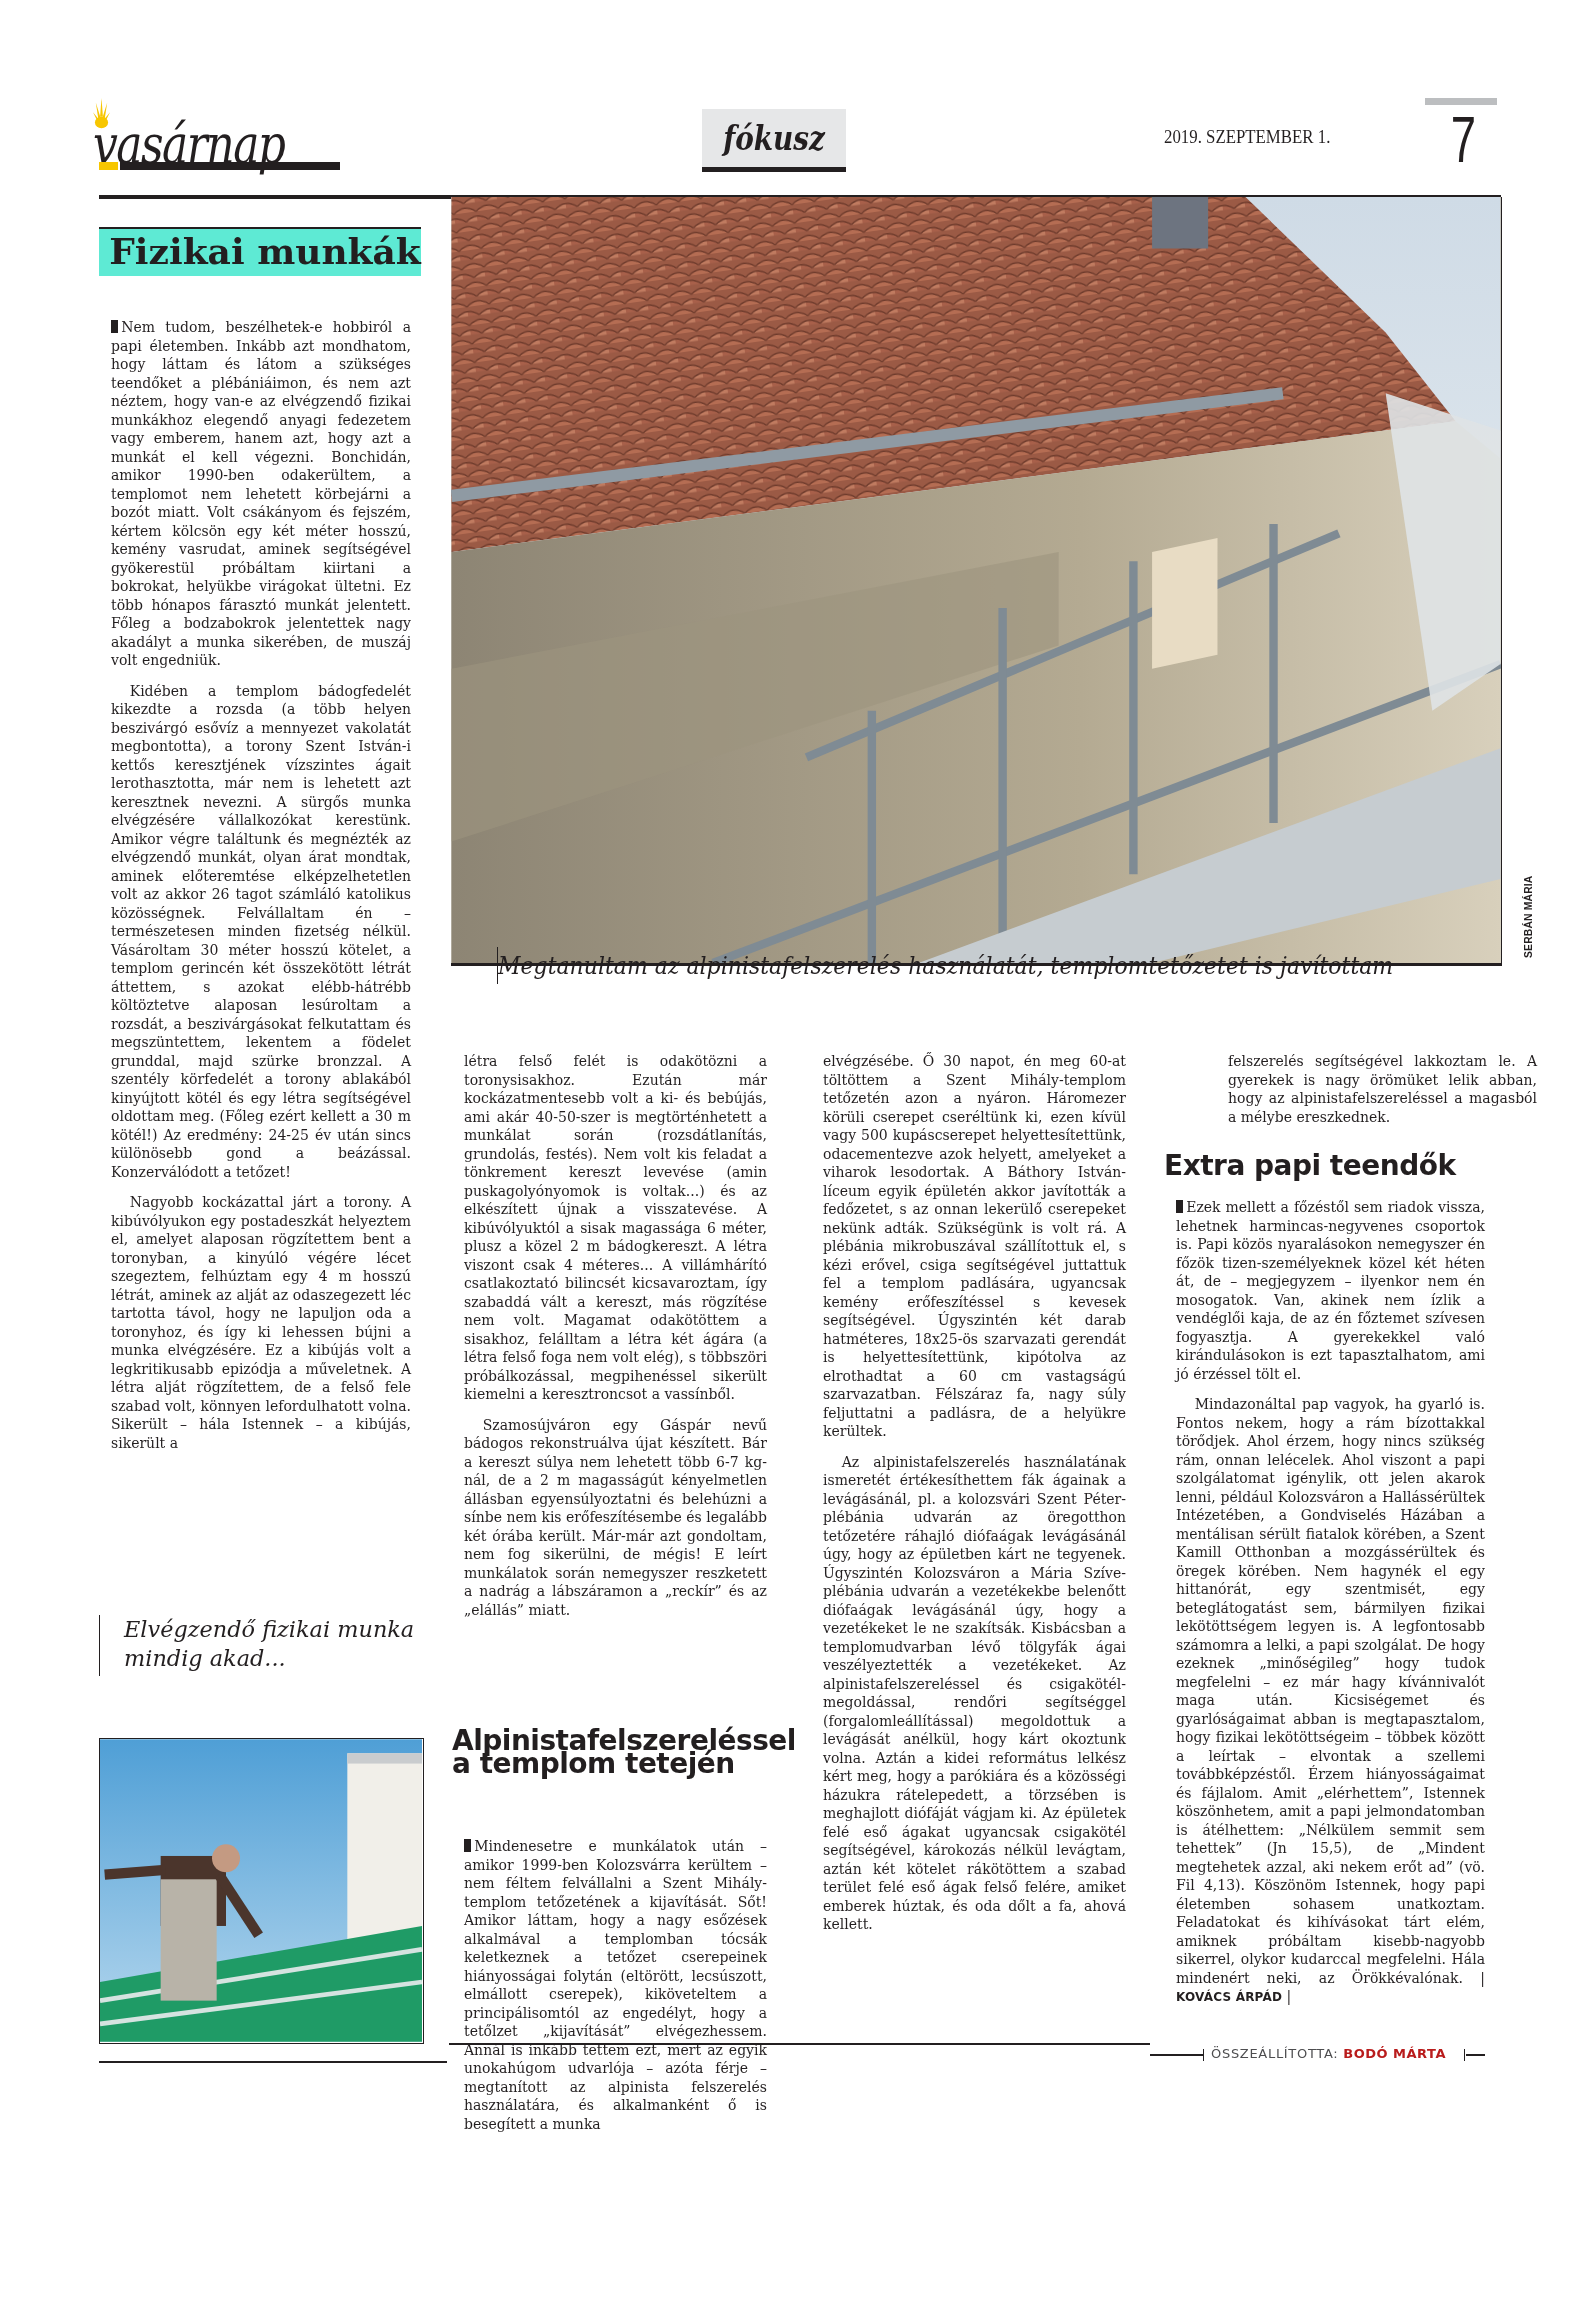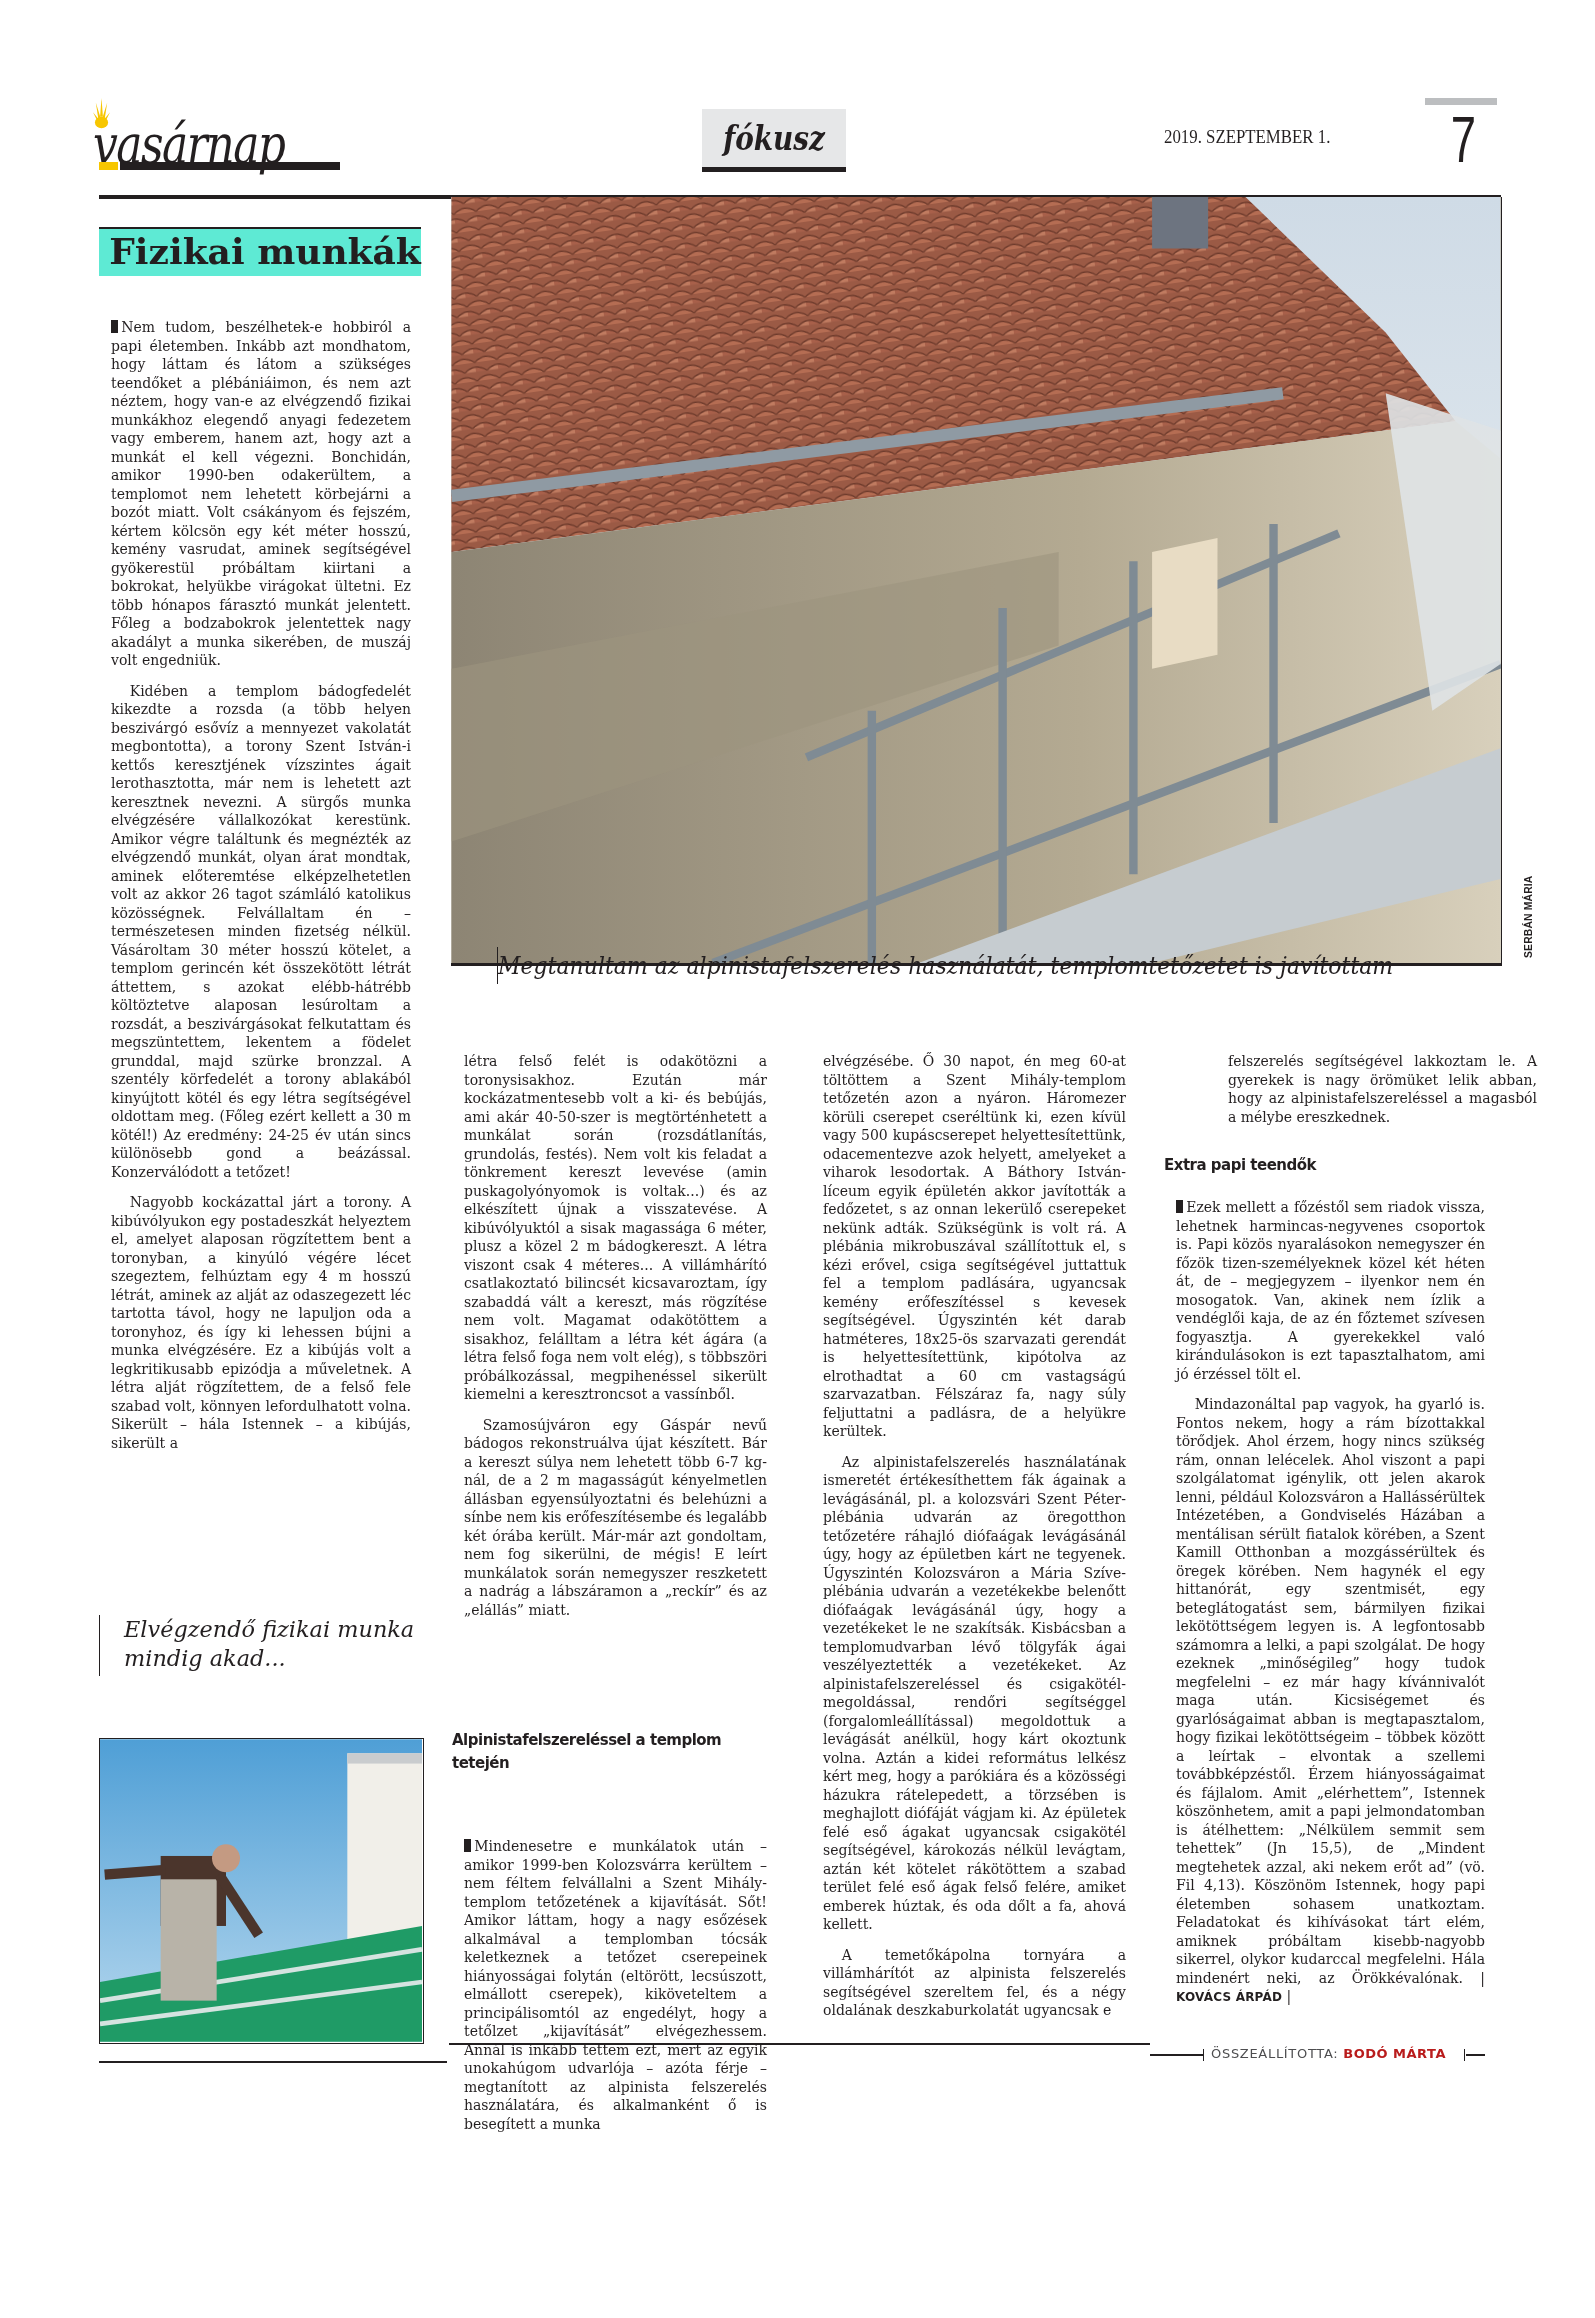--- a/index.html
+++ b/index.html
@@ -45,21 +45,21 @@
   .col-2 { left: 452px; top: 1040px; width: 327px; }
   .col-3 { left: 811px; top: 1040px; width: 327px; }
   .col-4 { left: 1216px; top: 1040px; width: 333px; }
 
   .pull-quote { left: 99px; top: 1615px; width: 324px; height: 61px; border-left: 1.4px solid #231f20; padding-left: 24px; box-sizing: border-box; }
   .pull-quote span { font-family: "DejaVu Serif", serif; font-style: italic; font-size: 22.4px; line-height: 29px; display: block; }
 
   .small-photo { left: 99px; top: 1738px; width: 325px; height: 306px; border: 1.4px solid #231f20; box-sizing: border-box; overflow: hidden; }
   .rule-left-bottom { left: 99px; top: 2061px; width: 348px; height: 1.9px; background: #231f20; }
 
-  .subhead { font-family: "DejaVu Sans", sans-serif; font-weight: bold; font-size: 15px; line-height: 23.4px; letter-spacing: -0.5px; }
+  .subhead { font-family: "DejaVu Sans", sans-serif; font-weight: bold; font-size: 28px; line-height: 23.4px; letter-spacing: -0.5px; }
   .sub-2 { left: 452px; top: 1729px; width: 327px; }
   .col-2b { left: 452px; top: 1825px; width: 327px; }
   .rule-col2-bottom { left: 449px; top: 2043px; width: 701px; height: 1.9px; background: #231f20; }
   .sub-4 { left: 1164px; top: 1154px; width: 333px; }
   .col-4b { left: 1164px; top: 1186px; width: 333px; }
 
   .col .byline { font-family: "DejaVu Sans", sans-serif; font-weight: bold; font-size: 12px; letter-spacing: 0.2px; }
 
   .footer-credit { left: 1150px; top: 2045px; width: 355px; height: 18.7px; }
   .footer-credit .line-l { position: absolute; left: 0; top: 9.3px; width: 53px; height: 1.4px; background: #231f20; }
@@ -189,21 +189,20 @@
 </div>
 <div class="abs subhead sub-2">Alpinistafelszereléssel a templom tetején</div>
 <div class="abs col col-2b">
   <p class="lead">Mindenesetre e munkálatok után – amikor 1999-ben Kolozsvárra kerültem – nem féltem felvállalni a Szent Mihály-templom tetőzetének a kijavítását. Sőt! Amikor láttam, hogy a nagy esőzések alkalmával a templomban tócsák keletkeznek a tetőzet cserepeinek hiányosságai folytán (eltörött, lecsúszott, elmállott cserepek), kiköveteltem a principálisomtól az engedélyt, hogy a tetőlzet „kijavítását” elvégezhessem. Annál is inkább tettem ezt, mert az egyik unokahúgom udvarlója – azóta férje – megtanított az alpinista felszerelés használatára, és alkalmanként ő is besegített a munka</p>
 </div>
 <div class="abs rule-col2-bottom"></div>
 
 <div class="abs col col-3">
   <p>elvégzésébe. Ő 30 napot, én meg 60-at töltöttem a Szent Mihály-templom tetőzetén azon a nyáron. Háromezer körüli cserepet cseréltünk ki, ezen kívül vagy 500 kupáscserepet helyettesítettünk, odacementezve azok helyett, amelyeket a viharok lesodortak. A Báthory István-líceum egyik épületén akkor javították a fedőzetet, s az onnan lekerülő cserepeket nekünk adták. Szükségünk is volt rá. A plébánia mikrobuszával szállítottuk el, s kézi erővel, csiga segítségével juttattuk fel a templom padlására, ugyancsak kemény erőfeszítéssel s kevesek segítségével. Úgyszintén két darab hatméteres, 18x25-ös szarvazati gerendát is helyettesítettünk, kipótolva az elrothadtat a 60 cm vastagságú szarvazatban. Félszáraz fa, nagy súly feljuttatni a padlásra, de a helyükre kerültek.</p>
   <p class="indent">Az alpinistafelszerelés használatának ismeretét értékesíthettem fák ágainak a levágásánál, pl. a kolozsvári Szent Péter-plébánia udvarán az öregotthon tetőzetére ráhajló diófaágak levágásánál úgy, hogy az épületben kárt ne tegyenek. Úgyszintén Kolozsváron a Mária Szíve-plébánia udvarán a vezetékekbe belenőtt diófaágak levágásánál úgy, hogy a vezetékeket le ne szakítsák. Kisbácsban a templomudvarban lévő tölgyfák ágai veszélyeztették a vezetékeket. Az alpinistafelszereléssel és csigakötél-megoldással, rendőri segítséggel (forgalomleállítással) megoldottuk a levágását anélkül, hogy kárt okoztunk volna. Aztán a kidei református lelkész kért meg, hogy a parókiára és a közösségi házukra rátelepedett, a törzsében is meghajlott diófáját vágjam ki. Az épületek felé eső ágakat ugyancsak csigakötél segítségével, károkozás nélkül levágtam, aztán két kötelet rákötöttem a szabad terület felé eső ágak felső felére, amiket emberek húztak, és oda dőlt a fa, ahová kellett.</p>
-  <p class="indent">A temetőkápolna tornyára a villámhárítót az alpinista felszerelés segítségével szereltem fel, és a négy oldalának deszkaburkolatát ugyancsak e</p>
 </div>
 
 <div class="abs col col-4">
   <p>felszerelés segítségével lakkoztam le. A gyerekek is nagy örömüket lelik abban, hogy az alpinistafelszereléssel a magasból a mélybe ereszkednek.</p>
 </div>
 <div class="abs subhead sub-4">Extra papi teendők</div>
 <div class="abs col col-4b">
   <p class="lead">Ezek mellett a főzéstől sem riadok vissza, lehetnek harmincas-negyvenes csoportok is. Papi közös nyaralásokon nemegyszer én főzök tizen-személyeknek közel két héten át, de – megjegyzem – ilyenkor nem én mosogatok. Van, akinek nem ízlik a vendéglői kaja, de az én főztemet szívesen fogyasztja. A gyerekekkel való kirándulásokon is ezt tapasztalhatom, ami jó érzéssel tölt el.</p>
   <p class="indent"><span>Mindazonáltal pap vagyok, ha gyarló is. Fontos nekem, hogy a rám bízottakkal törődjek. Ahol érzem, hogy nincs szükség rám, onnan lelécelek. Ahol viszont a papi szolgálatomat igénylik, ott jelen akarok lenni, például Kolozsváron a Hallássérültek Intézetében, a Gondviselés Házában a mentálisan sérült fiatalok körében, a Szent Kamill Otthonban a mozgássérültek és öregek körében. Nem hagynék el egy hittanórát, egy szentmisét, egy beteglátogatást sem, bármilyen fizikai lekötöttségem legyen is. A legfontosabb számomra a lelki, a papi szolgálat. De hogy ezeknek „minőségileg” hogy tudok megfelelni – ez már hagy kívánnivalót maga után. Kicsiségemet és gyarlóságaimat abban is megtapasztalom, hogy fizikai lekötöttségeim – többek között a leírtak – elvontak a szellemi továbbképzéstől. Érzem hiányosságaimat és fájlalom. Amit „elérhettem”, Istennek köszönhetem, amit a papi jelmondatomban is átélhettem: „Nélkülem semmit sem tehettek” (Jn 15,5), de „Mindent megtehetek azzal, aki nekem erőt ad” (vö. Fil 4,13). Köszönöm Istennek, hogy papi életemben sohasem unatkoztam. Feladatokat és kihívásokat tárt elém, amiknek próbáltam kisebb-nagyobb sikerrel, olykor kudarccal megfelelni. Hála mindenért neki, az Örökkévalónak. |</span> <span class="byline">KOVÁCS ÁRPÁD</span><span> |</span></p>
 </div>

